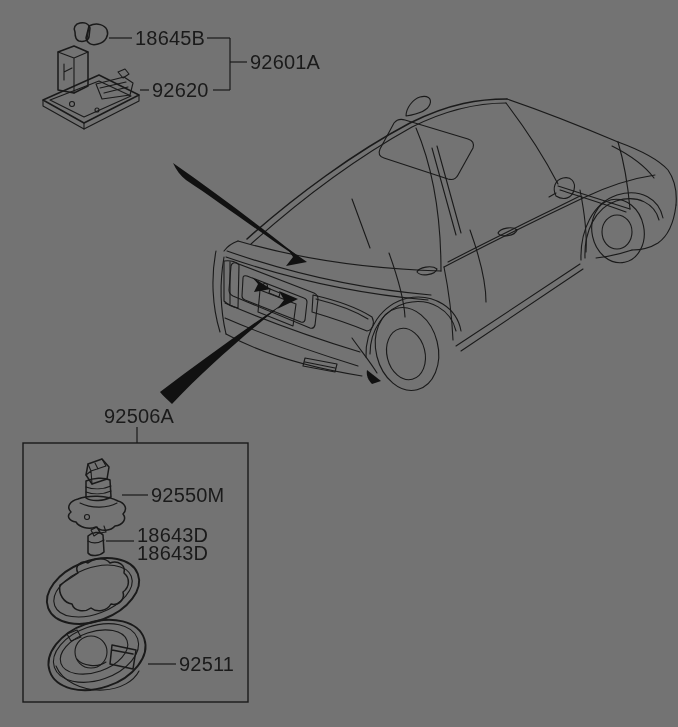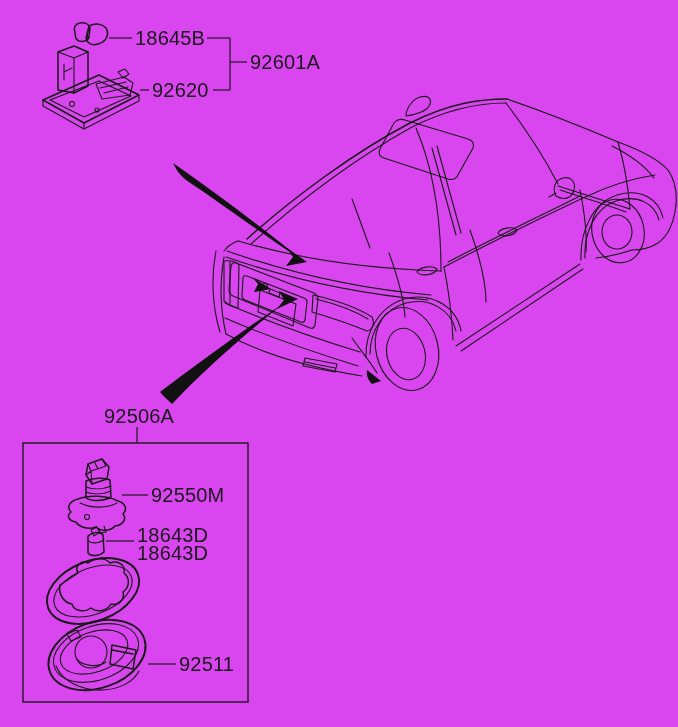--- a/index.html
+++ b/index.html
@@ -1,19 +1,19 @@
 <!DOCTYPE html>
 <html><head>
 <meta charset="utf-8">
 <style>
   html,body{margin:0;padding:0;background:#ffffff;}
   .canvas{
     position:relative;
     width:678px;height:727px;
-    background:#d946ef;
+    background:#737373;
     font-family:"Liberation Sans", sans-serif;
     overflow:hidden;
   }
   svg{display:block;}
   text{
     font-family:"Liberation Sans", sans-serif;
     font-size:20px;
     fill:#1a1a1a;
     letter-spacing:0.2px;
   }

